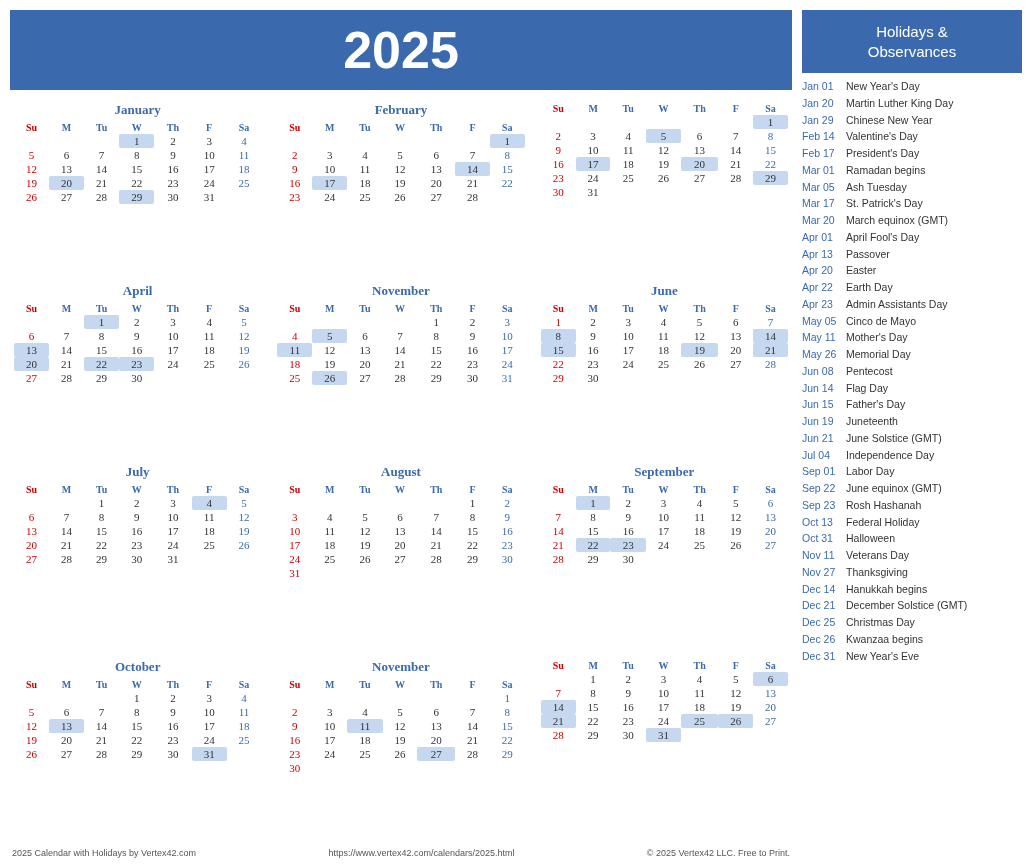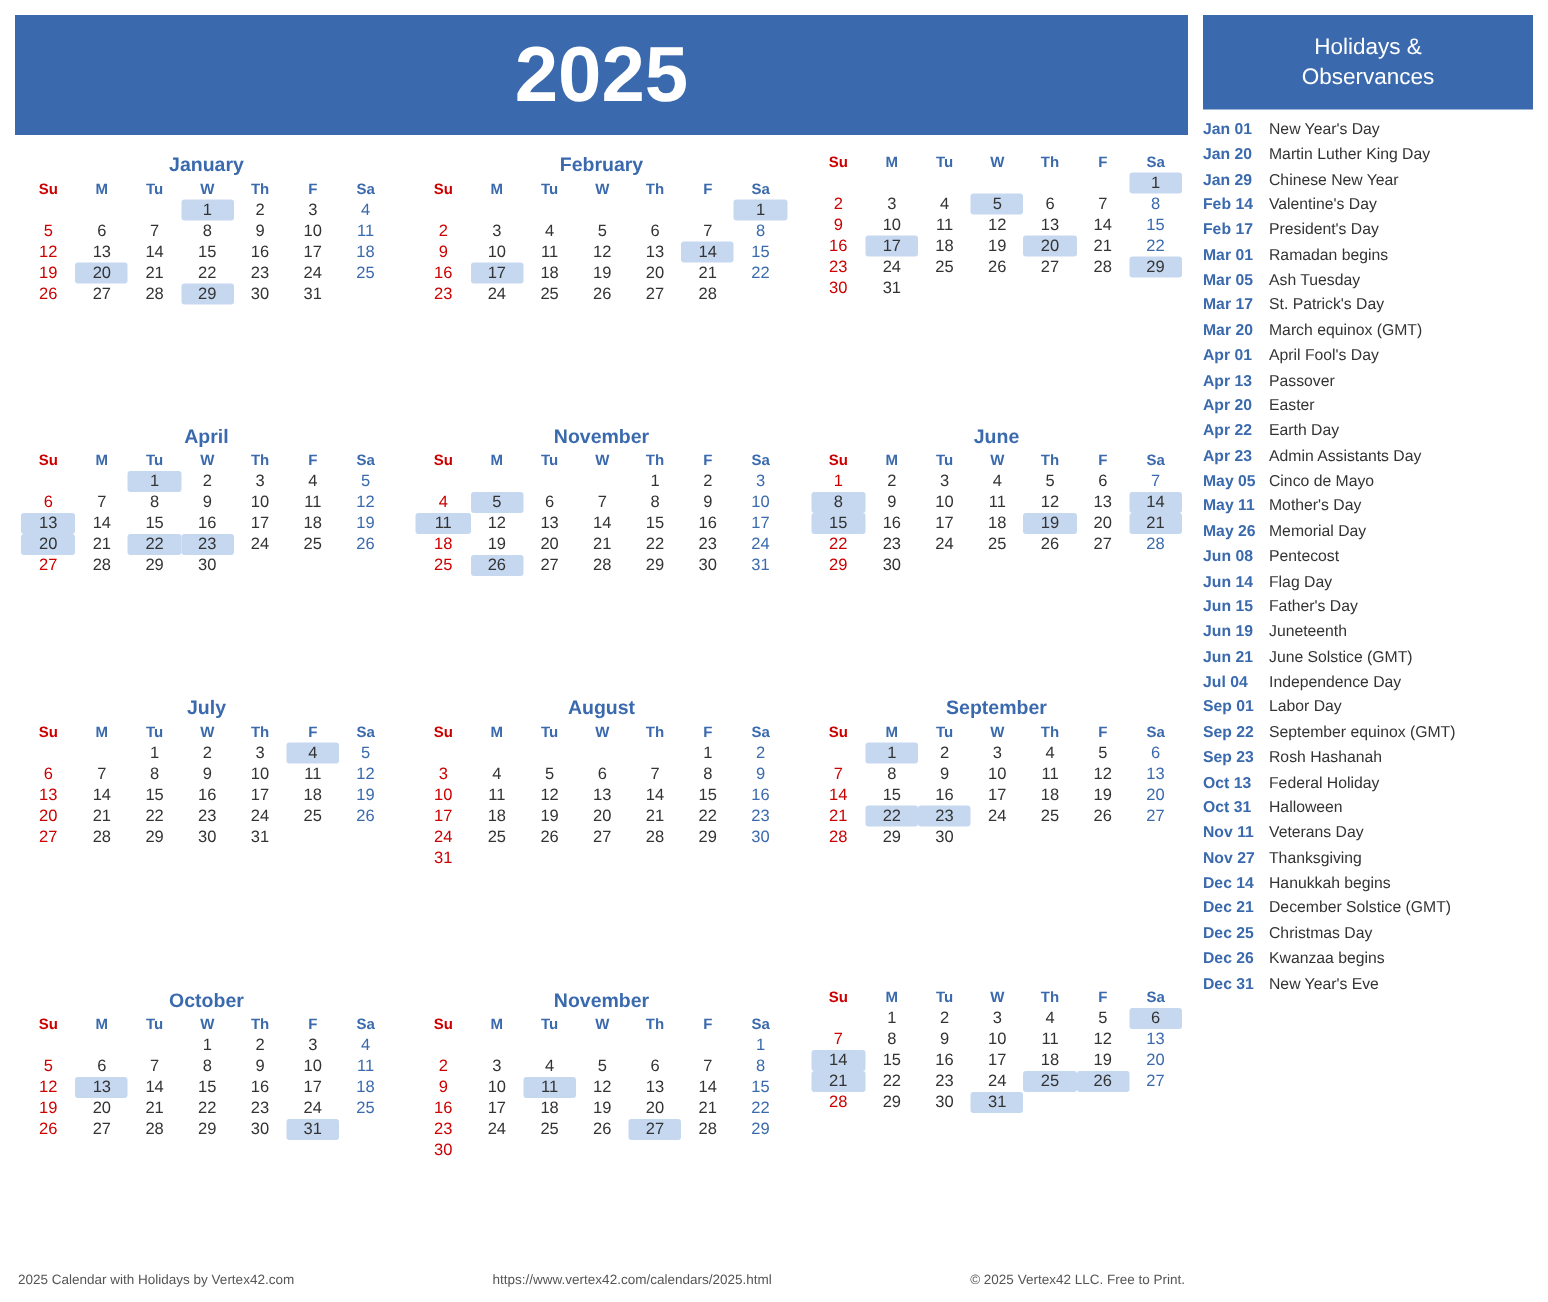--- a/index.html
+++ b/index.html
@@ -32,20 +32,21 @@
       font-size: 52px;
       font-weight: bold;
       padding: 10px 16px;
       margin-bottom: 8px;
     }
     .months-grid {
       display: grid;
       grid-template-columns: 1fr 1fr 1fr;
       gap: 8px;
       flex: 1;
+      font-family: Liberation Serif, serif;
     }
     .month-block {
       padding: 4px;
     }
     .month-title {
       text-align: center;
       color: #3a6aad;
       font-weight: bold;
       font-size: 13px;
       margin-bottom: 3px;
@@ -106,21 +107,21 @@
     }
     .holiday-item {
       display: flex;
       flex-direction: row;
       gap: 4px;
       font-size: 10.5px;
       line-height: 1.5;
     }
     .holiday-date {
       color: #3a6aad;
-      font-weight: bold;
+      font-weight: normal;
       min-width: 40px;
       flex-shrink: 0;
     }
     .holiday-name {
       color: #333;
     }
   </style>
 </head>
 <body>
 
@@ -1012,21 +1013,21 @@
         <div class="holiday-item">
           <span class="holiday-date">Jul 04</span>
           <span class="holiday-name">Independence Day</span>
         </div>
         <div class="holiday-item">
           <span class="holiday-date">Sep 01</span>
           <span class="holiday-name">Labor Day</span>
         </div>
         <div class="holiday-item">
           <span class="holiday-date">Sep 22</span>
-          <span class="holiday-name">September equinox (GMT)</span>
+          <span class="holiday-name">June equinox (GMT)</span>
         </div>
         <div class="holiday-item">
           <span class="holiday-date">Sep 23</span>
           <span class="holiday-name">Rosh Hashanah</span>
         </div>
         <div class="holiday-item">
           <span class="holiday-date">Oct 13</span>
           <span class="holiday-name">Federal Holiday</span>
         </div>
         <div class="holiday-item">

